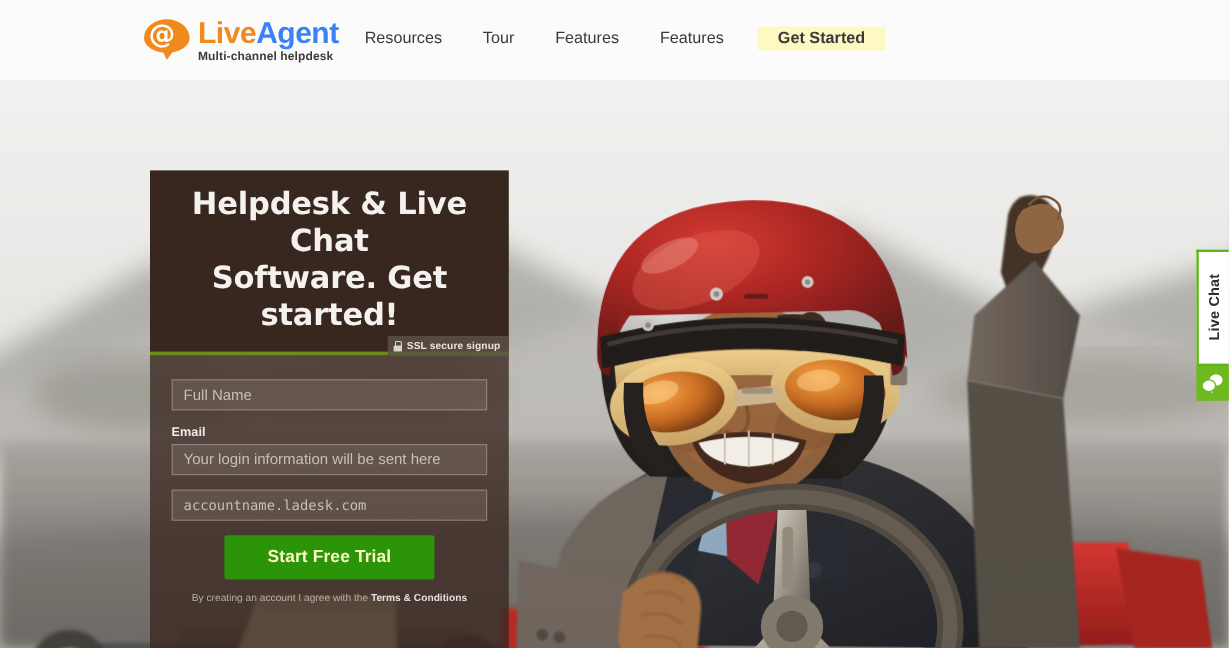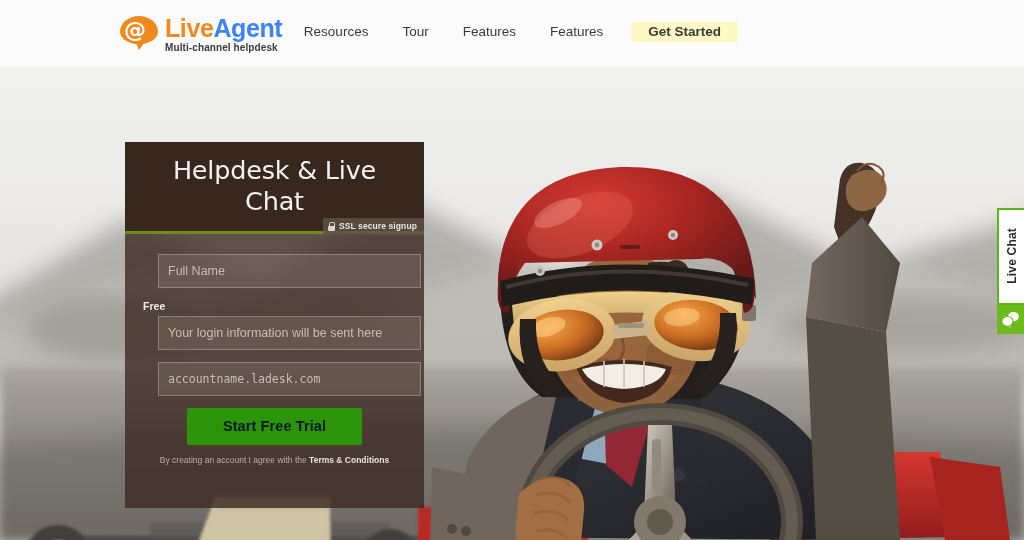--- a/index.html
+++ b/index.html
@@ -71,21 +71,21 @@
     position:absolute; left:125px; top:142px; width:299px; height:311px;
     z-index:30;
   }
   .panel-head {
     position:relative;
     background:#38271f;
     padding:13px 16px 14px;
     border-bottom:3px solid #6b8f16;
   }
   .panel-head h1 {
-    color:#f4f1ee; font-size:25.5px; font-weight:normal;
+    color:#f4f1ee; font-size:25.5px; font-weight:bold;
     line-height:31px; text-align:center; letter-spacing:-0.2px;
     font-family:"DejaVu Sans", sans-serif;
   }
   .panel-body {
     position:relative;
     background:rgba(56,39,31,0.78);
     padding:20px 18px 10px;
     height:274px;
   }
   .ssl {
@@ -111,33 +111,32 @@
   .field { margin-bottom:12px; }
   .field label {
     display:block; color:#efece9; font-size:10.5px; font-weight:bold;
     margin-bottom:4px; letter-spacing:0.05px;
   }
   .field input {
     width:100%; height:26px;
     background:rgba(160,145,136,0.24);
     border:1px solid rgba(190,180,172,0.45);
     color:#ec4899; font-size:12.5px;
-    padding:16px 9px;
+    padding:4px 9px;
     font-family:"Liberation Sans", sans-serif;
     outline:none;
-    margin-left:15px;
   }
   .field input::placeholder { color:#c6bfb9; opacity:1; }
   .field.mono input {
     font-family:"DejaVu Sans Mono", monospace; font-size:11.5px;
   }
   .field.mono input::placeholder { font-family:"DejaVu Sans Mono", monospace; }
   .submit-wrap { text-align:center; margin-top:11px; }
   .submit {
-    background:#2b9409; color:#0f172a; border:none;
+    background:#2b9409; color:#fef9c3; border:none;
     font-size:14.5px; font-weight:bold;
     padding:10px 36px 11px; cursor:pointer; border-radius:2px;
     font-family:"Liberation Sans", sans-serif;
     letter-spacing:0.1px;
   }
   .terms {
     text-align:center; margin-top:10px;
     color:#b9aea6; font-size:8.5px;
   }
   .terms b { color:#e6e1dd; font-weight:bold; }
@@ -401,36 +400,37 @@
 
     <rect x="0" y="0" width="1024" height="473" fill="url(#sky)" opacity="0.05"></rect>
   </svg>
 </div>
 
 <div class="panel">
 
   <div class="panel-head">
     <h1>
       <span>Helpdesk &amp; Live Chat</span><br>
+      <span>Software. Get started!</span>
     </h1>
   </div>
 
   <div class="panel-body">
 
     <div class="ssl">
       <span class="lock"></span>
       <span>SSL secure signup</span>
     </div>
 
     <div class="field">
       <input type="text" placeholder="Full Name" style="">
     </div>
 
     <div class="field">
-      <label>Free</label>
+      <label>Email</label>
       <input type="text" placeholder="Your login information will be sent here" style="">
     </div>
 
     <div class="field mono">
       <input type="text" placeholder="accountname.ladesk.com" style="">
     </div>
 
     <div class="submit-wrap">
       <button class="submit">Start Free Trial</button>
     </div>

